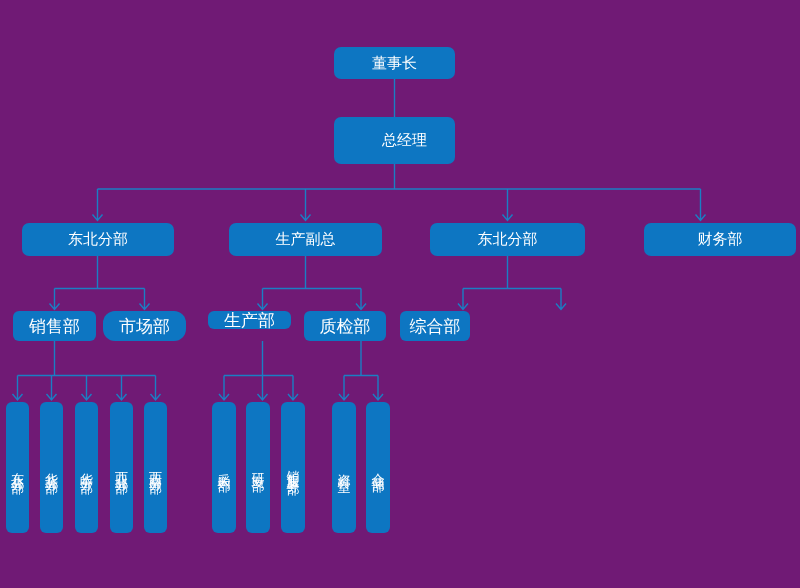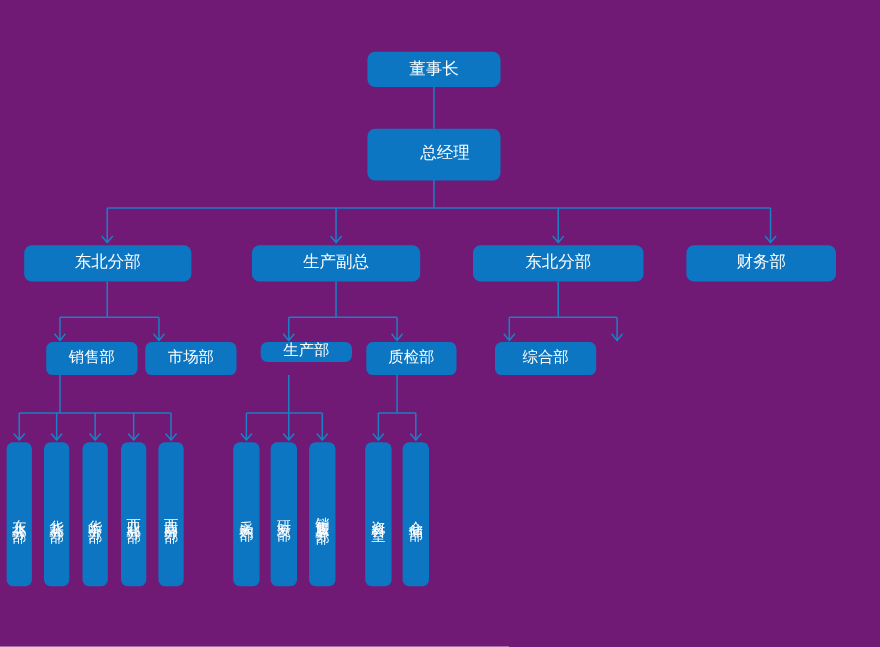--- a/index.html
+++ b/index.html
@@ -23,23 +23,22 @@
     border-radius: 7px;
     display: flex;
     align-items: center;
     justify-content: center;
     font-size: 15px;
     line-height: 1;
     box-sizing: border-box;
     white-space: nowrap;
   }
   .node.l3 {
-    font-size: 14px;
+    font-size: 17px;
     border-radius: 6px;
-    margin-left: 29px;
   }
   .node.v {
     writing-mode: vertical-rl;
     text-orientation: upright;
     font-size: 13px;
     letter-spacing: 3px;
     border-radius: 6px;
     white-space: normal;
   }
 </style>
@@ -86,27 +85,27 @@
     <path d="M344 375.5 V400 M339 394 L344 400 L349 394"></path>
     <path d="M378 375.5 V400 M373 394 L378 400 L383 394"></path>
   </svg>
 
   <div class="node" style="left:334px; top:47px;  width:121px; height:32px;">董事长</div>
   <div class="node" style="left:334px; top:117px; width:121px; height:47px;padding-left:20px;">总经理</div>
 
   <div class="node" style="left:22px;  top:223px; width:152px; height:33px;">东北分部</div>
   <div class="node" style="left:229px; top:223px; width:153px; height:33px;">生产副总</div>
   <div class="node" style="left:430px; top:223px; width:155px; height:33px;">东北分部</div>
-  <div class="node" style="left:624px; top:223px; width:136px; height:33px;">财务部</div>
+  <div class="node" style="left:644px; top:223px; width:152px; height:33px;">财务部</div>
 
   <div class="node l3" style="left:13px;  top:311px; width:83px; height:30px;">销售部</div>
-  <div class="node l3" style="left:103px; top:311px; width:83px; height:30px;">市场部</div>
+  <div class="node l3" style="left:103px; top:311px; width:83px; height:30px;border-radius:12px;">市场部</div>
   <div class="node l3" style="left:208px; top:311px; width:83px; height:18px;">生产部</div>
   <div class="node l3" style="left:304px; top:311px; width:82px; height:30px;">质检部</div>
-  <div class="node l3" style="left:421px; top:311px; width:92px; height:30px;">综合部</div>
+  <div class="node l3" style="left:400px; top:311px; width:70px; height:30px;">综合部</div>
 
   <div class="node v" style="left:6px;   top:402px; width:23px; height:131px;">东北分部</div>
   <div class="node v" style="left:40px;  top:402px; width:23px; height:131px;">华北分部</div>
   <div class="node v" style="left:75px;  top:402px; width:23px; height:131px;">华中分部</div>
   <div class="node v" style="left:110px; top:402px; width:23px; height:131px;">西北分部</div>
   <div class="node v" style="left:144px; top:402px; width:23px; height:131px;">西南分部</div>
   <div class="node v" style="left:212px; top:402px; width:24px; height:131px;">采购部</div>
   <div class="node v" style="left:246px; top:402px; width:24px; height:131px;">研发部</div>
   <div class="node v" style="left:281px; top:402px; width:24px; height:131px;">销售服务部</div>
   <div class="node v" style="left:332px; top:402px; width:24px; height:131px;">资料室</div>

